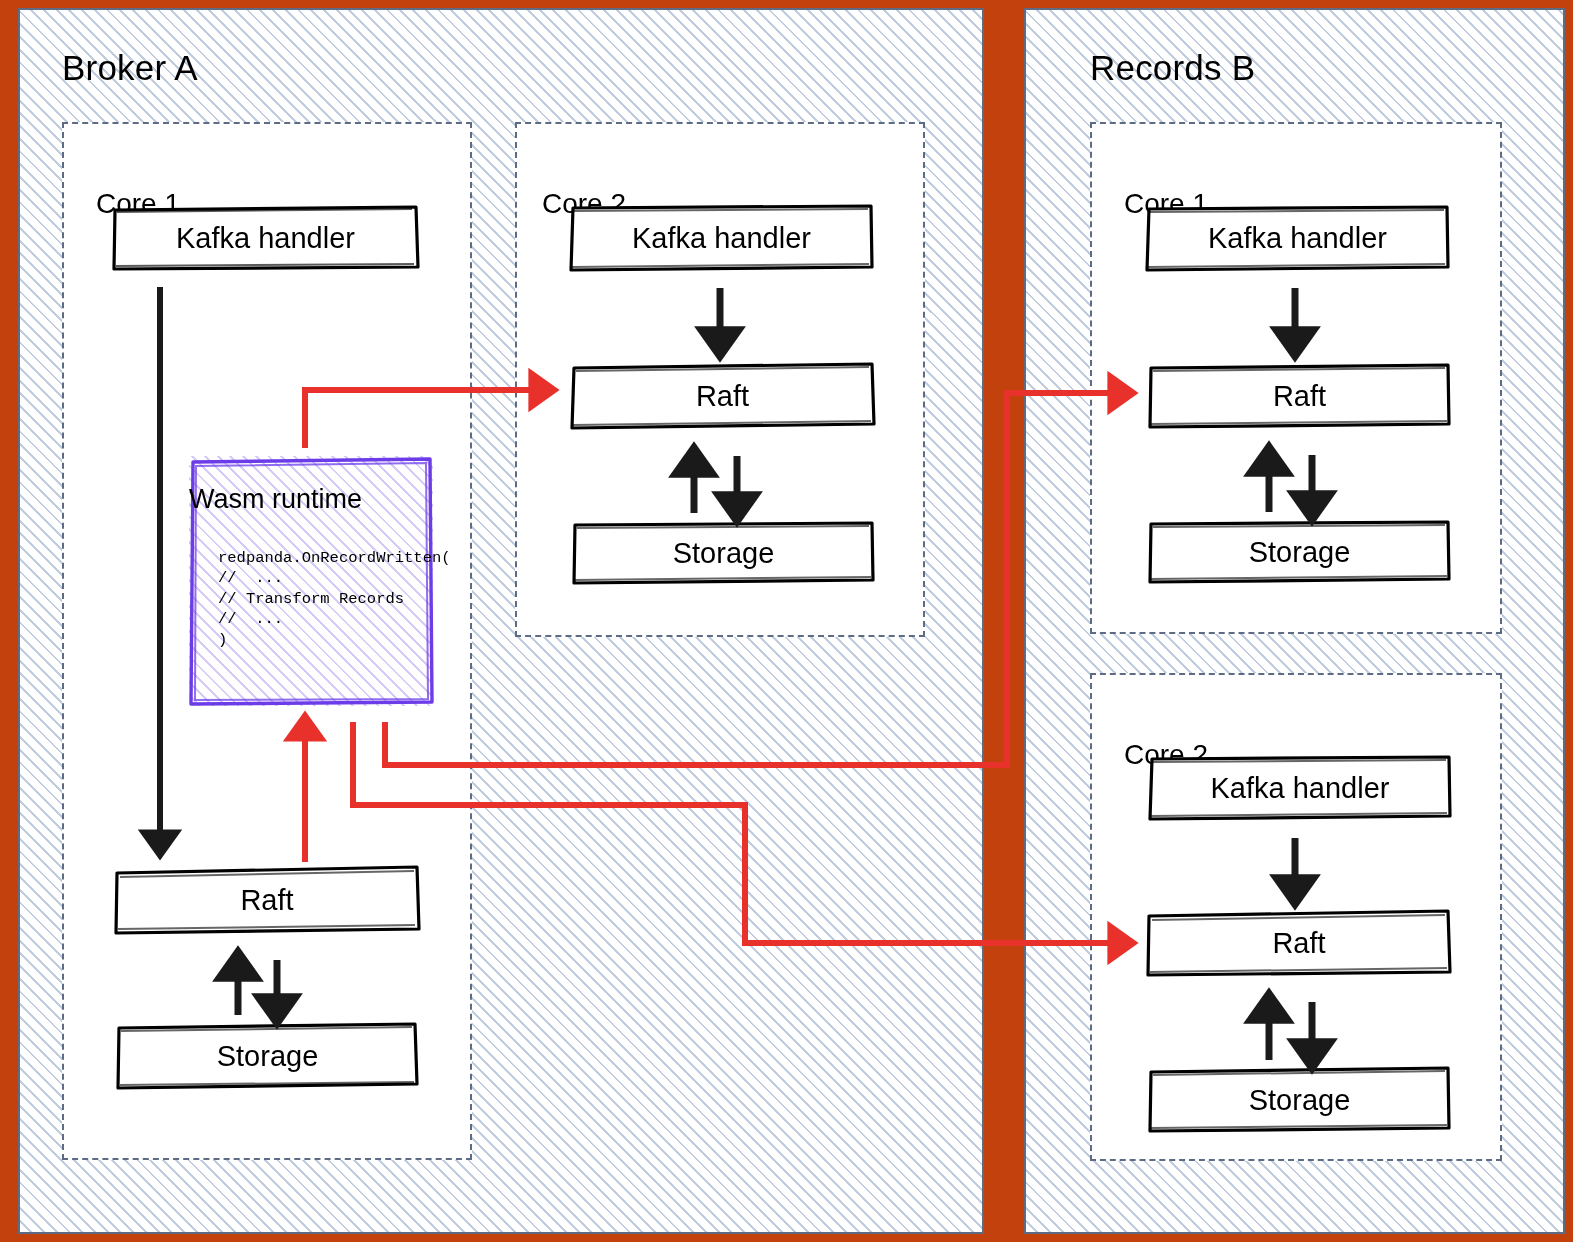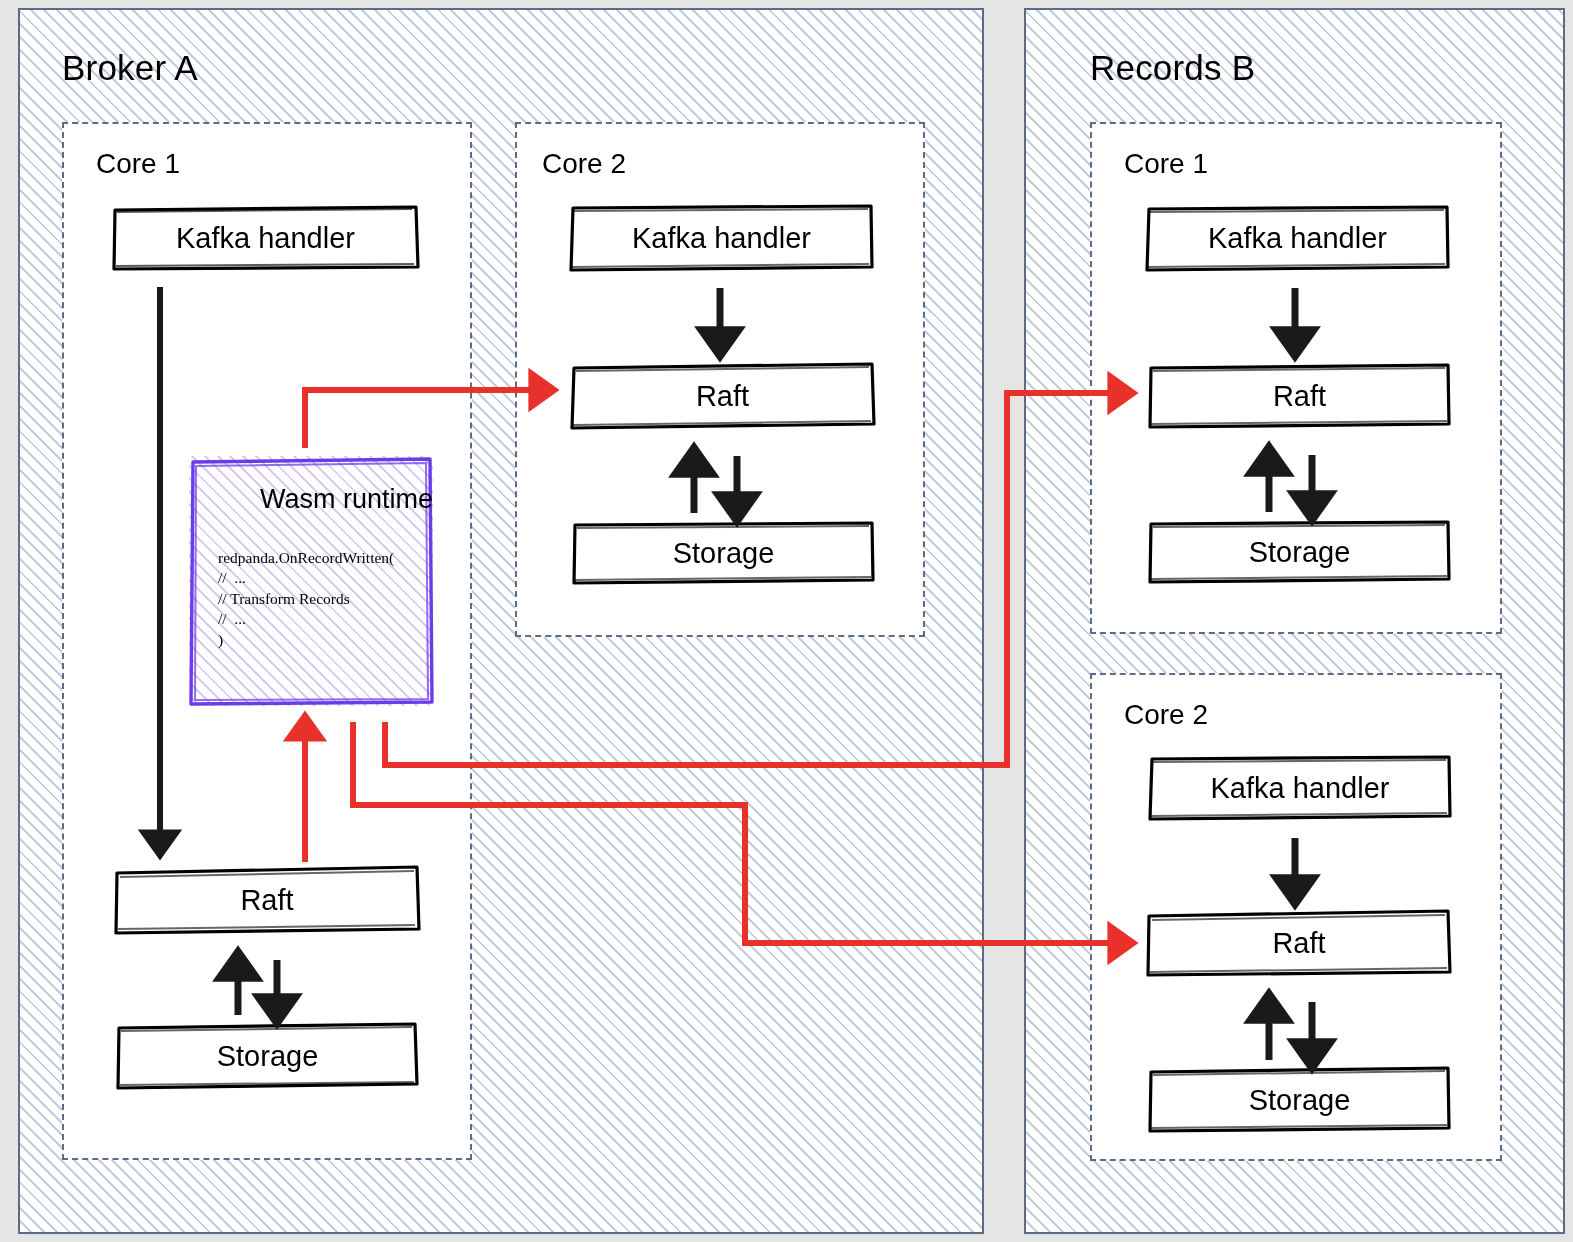--- a/index.html
+++ b/index.html
@@ -8,21 +8,21 @@
     padding: 0;
     background: #ffffff;
   }
   body {
     font-family: "Liberation Sans", sans-serif;
   }
   #canvas {
     position: relative;
     width: 1573px;
     height: 1242px;
-    background: #e5e5e5;
+    background: #c2410c;
     overflow: hidden;
   }
 
   
   .broker {
     position: absolute;
     border: 2px solid #5d6b84;
     background-color: #ffffff;
     background-image: repeating-linear-gradient(
         45deg,
@@ -46,20 +46,21 @@
     position: absolute;
     border: 2.5px dashed #5d6b84;
     background: #ffffff;
     box-sizing: border-box;
   }
   .core-title {
     position: absolute;
     font-size: 28px;
     color: #000000;
     white-space: nowrap;
+    margin-top: 40px;
   }
 
   
   .node {
     position: absolute;
   }
   .node svg {
     position: absolute;
     left: 0; top: 0;
     overflow: visible;
@@ -91,29 +92,29 @@
     left: 0; top: 0;
     width: 100%;
     height: 100%;
     box-sizing: border-box;
   }
   .wasm-title {
     position: absolute;
     left: 0;
     top: 28px;
     width: 100%;
-    text-align: right;
+    text-align: left;
     font-size: 27px;
     color: #000000;
   }
   .wasm-code {
     position: absolute;
     left: 29px;
     top: 92px;
-    font-family: Liberation Serif, serif;
+    font-family: Liberation Mono, monospace;
     font-size: 15.5px;
     line-height: 1.32;
     color: #000000;
     white-space: pre;
   }
 
   
   #connectors {
     position: absolute;
     left: 0;

